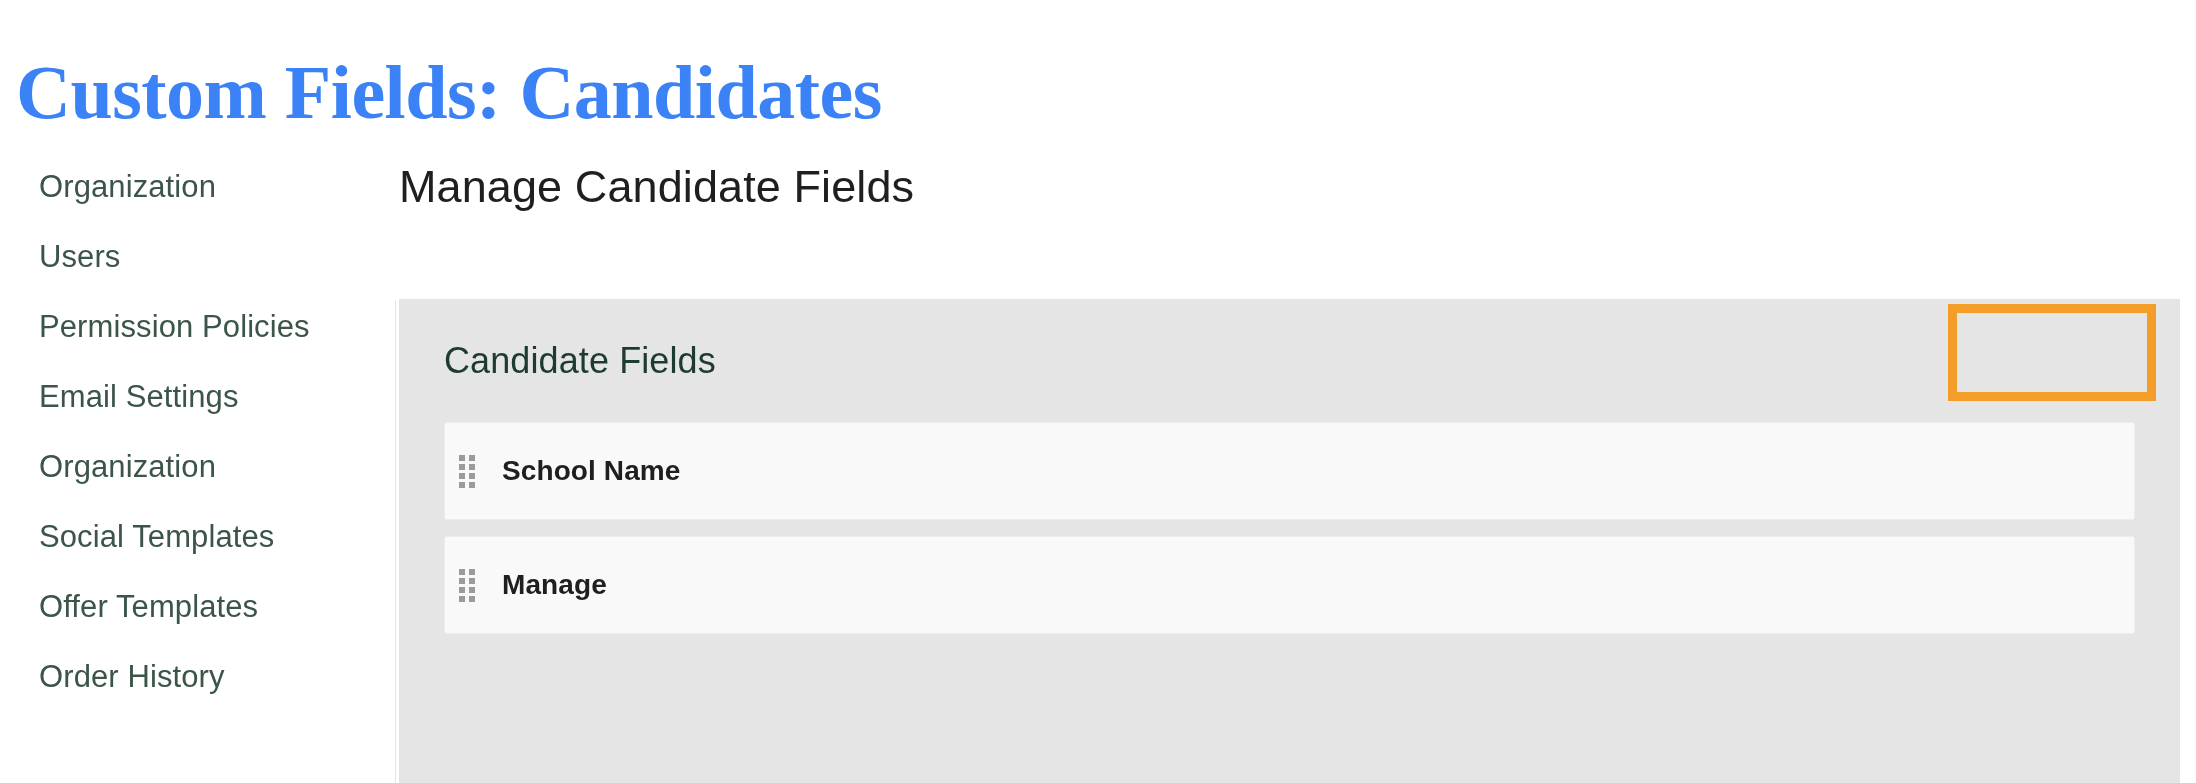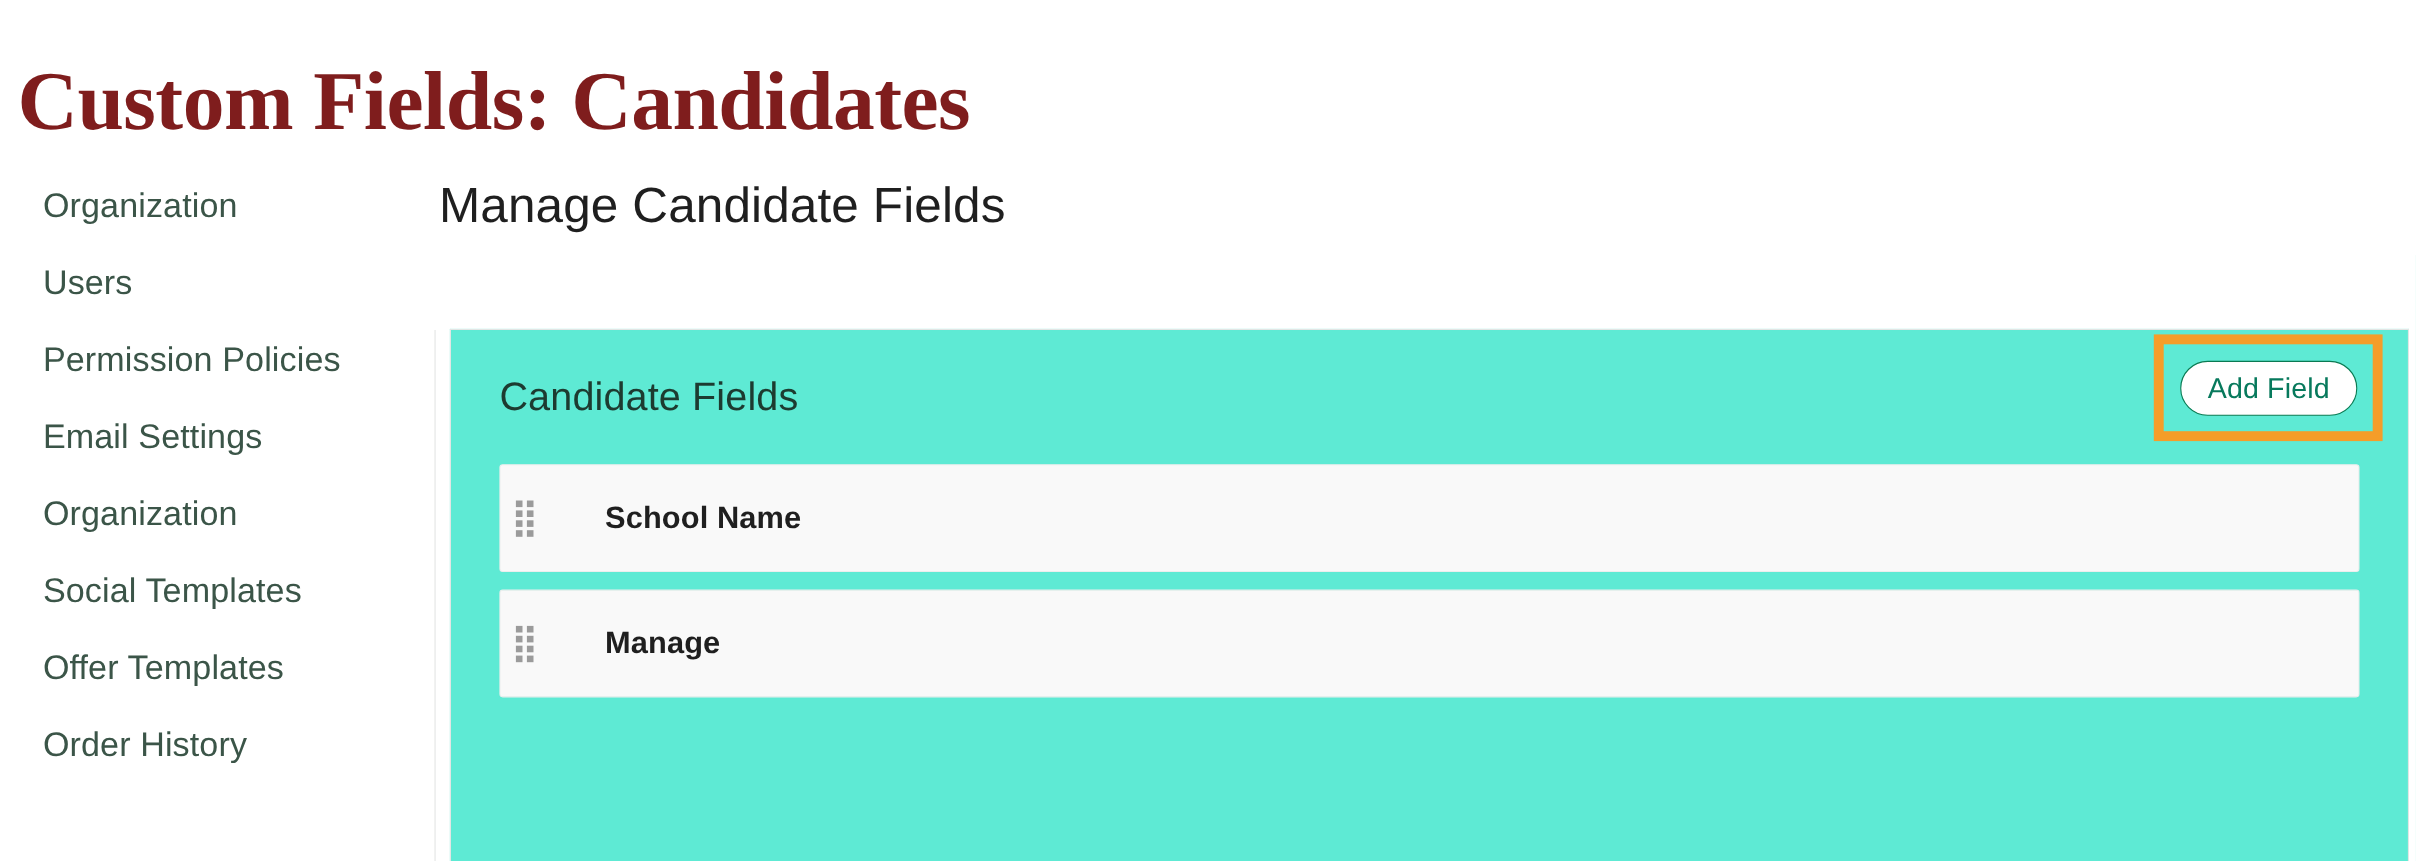--- a/index.html
+++ b/index.html
@@ -24,21 +24,21 @@
 
   
   .page-title {
     position: absolute;
     left: 16px;
     top: 2px;
     font-family: "Liberation Serif", serif;
     font-size: 76px;
     font-weight: 700;
     letter-spacing: -0.5px;
-    color: #7f1d1d;
+    color: #3b82f6;
     line-height: 1.05;
     white-space: nowrap;
   }
 
   
   .sidebar {
     position: absolute;
     left: 16px;
     top: 152px;
     width: 394px;
@@ -99,28 +99,28 @@
     font-weight: 400;
     color: #1f1f1f;
     margin-top: 19px;
     letter-spacing: 0.05px;
     white-space: nowrap;
   }
 
   
   .card {
     position: absolute;
-    left: 10px;
+    left: 0;
     top: 149px;
     width: 1781px;
     height: 484px;
     box-sizing: border-box;
     border: 1px solid #e3e5e4;
     border-bottom: none;
-    background: #5eead4;
+    background: #e5e5e5;
   }
 
   .card-header {
     position: relative;
     height: 122px;
     display: flex;
     align-items: center;
     justify-content: space-between;
     padding: 0 30px 0 44px;
     box-sizing: border-box;
@@ -177,21 +177,20 @@
     height: 98px;
     margin-bottom: 16px;
     background: #f9f9f9;
     border: 1px solid #eceeed;
     border-radius: 3px;
     box-sizing: border-box;
     display: flex;
     align-items: center;
     padding-left: 14px;
     cursor: pointer;
-    gap: 38px;
   }
   .drag-handle {
     width: 16px;
     height: 32px;
     display: grid;
     grid-template-columns: repeat(2, 6px);
     grid-template-rows: repeat(4, 6px);
     gap: 3px 4px;
     cursor: grab;
     flex: 0 0 auto;
@@ -254,21 +253,20 @@
     <h2 class="content-heading">Manage Candidate Fields</h2>
 
 
     <section class="card">
 
       <div class="card-header">
         <span class="card-title">Candidate Fields</span>
 
         <div class="highlight-box"></div>
 
-        <button class="add-field-btn">Add Field</button>
       </div>
 
       <div class="fields-list">
 
         <div class="field-row">
           <span class="drag-handle">
             <i></i>
               <i></i>
               <i></i>
               <i></i>

